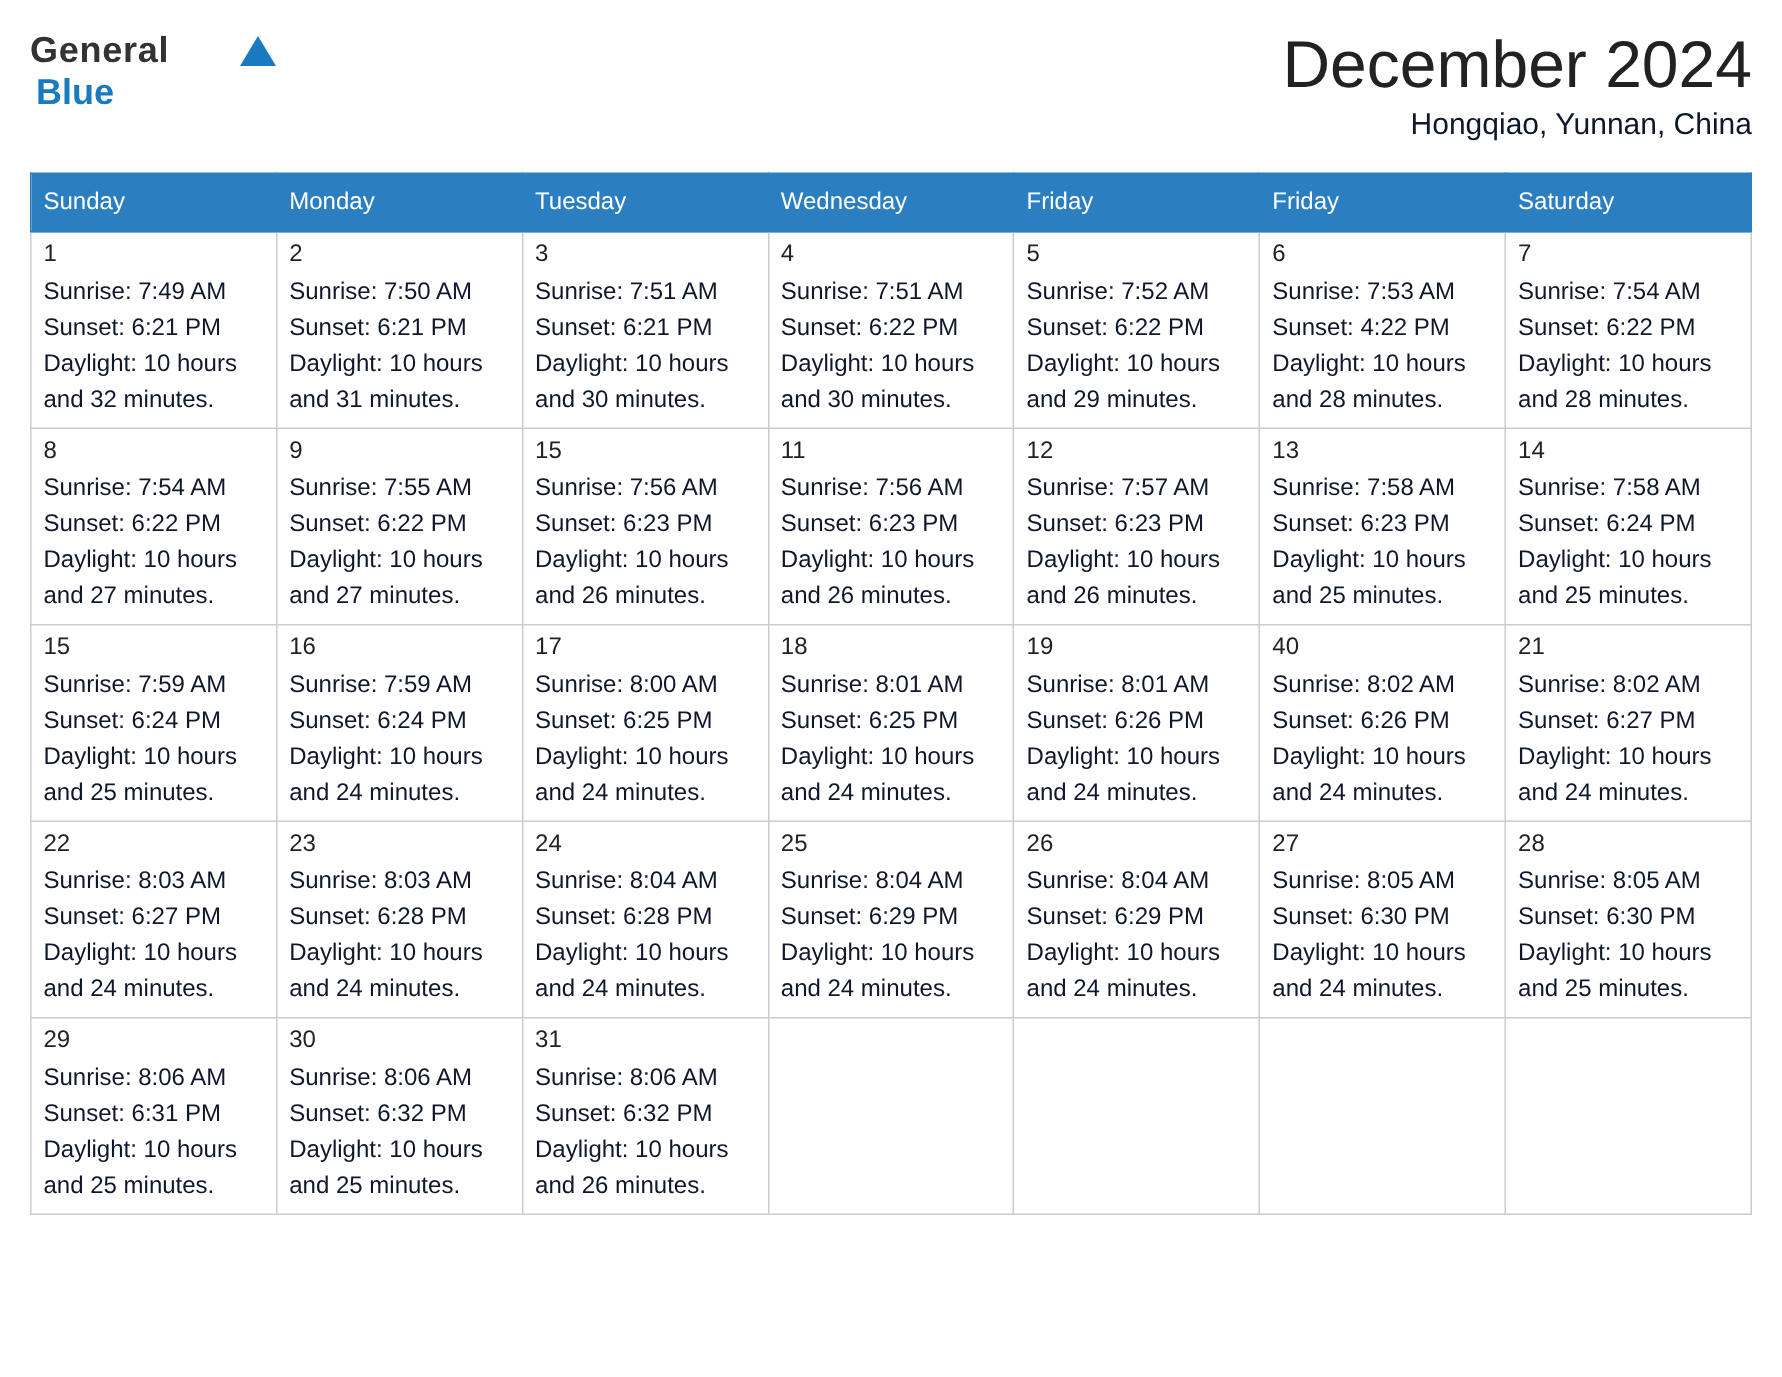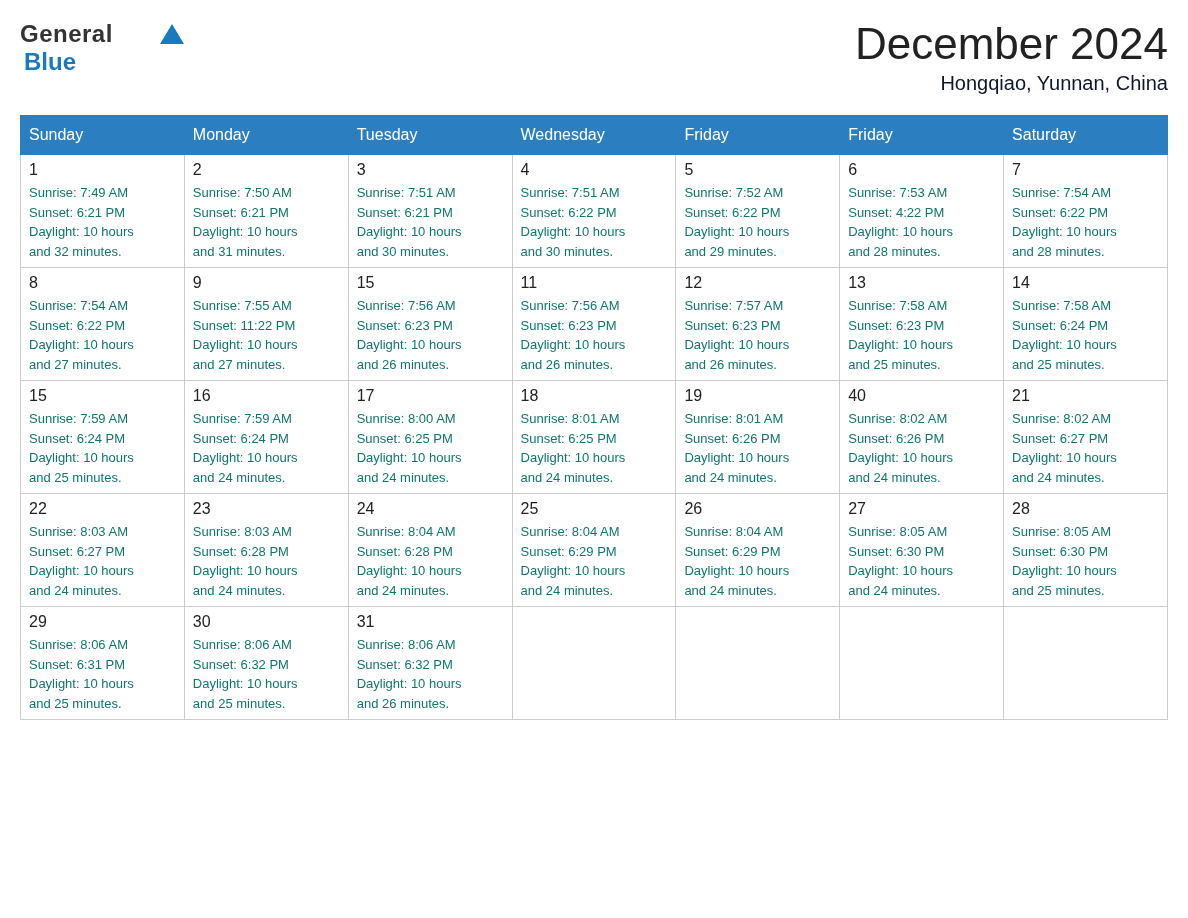--- a/index.html
+++ b/index.html
@@ -63,23 +63,23 @@
       height: 110px;
     }
     .day-number {
       font-size: 16px;
       font-weight: normal;
       display: block;
       margin-bottom: 4px;
       color: #222;
     }
     .day-info {
-      font-size: 13px;
+      font-size: 16px;
       line-height: 1.5;
-      color: #0f766e;
+      color: #0f172a;
     }
     tbody tr:nth-child(odd) td {
       background: #fff;
     }
     .empty-cell {
       background: #fff;
     }
   </style>
 </head>
 <body>
@@ -144,21 +144,21 @@
 Sunset: 6:22 PM
 Daylight: 10 hours
 and 28 minutes.</span></td>
       </tr>
       <tr>
         <td><span class="day-number">8</span><span class="day-info" style="white-space: pre-line;">Sunrise: 7:54 AM
 Sunset: 6:22 PM
 Daylight: 10 hours
 and 27 minutes.</span></td>
         <td><span class="day-number">9</span><span class="day-info" style="white-space: pre-line;">Sunrise: 7:55 AM
-Sunset: 11:22 PM
+Sunset: 6:22 PM
 Daylight: 10 hours
 and 27 minutes.</span></td>
         <td><span class="day-number">15</span><span class="day-info" style="white-space: pre-line;">Sunrise: 7:56 AM
 Sunset: 6:23 PM
 Daylight: 10 hours
 and 26 minutes.</span></td>
         <td><span class="day-number">11</span><span class="day-info" style="white-space: pre-line;">Sunrise: 7:56 AM
 Sunset: 6:23 PM
 Daylight: 10 hours
 and 26 minutes.</span></td>

